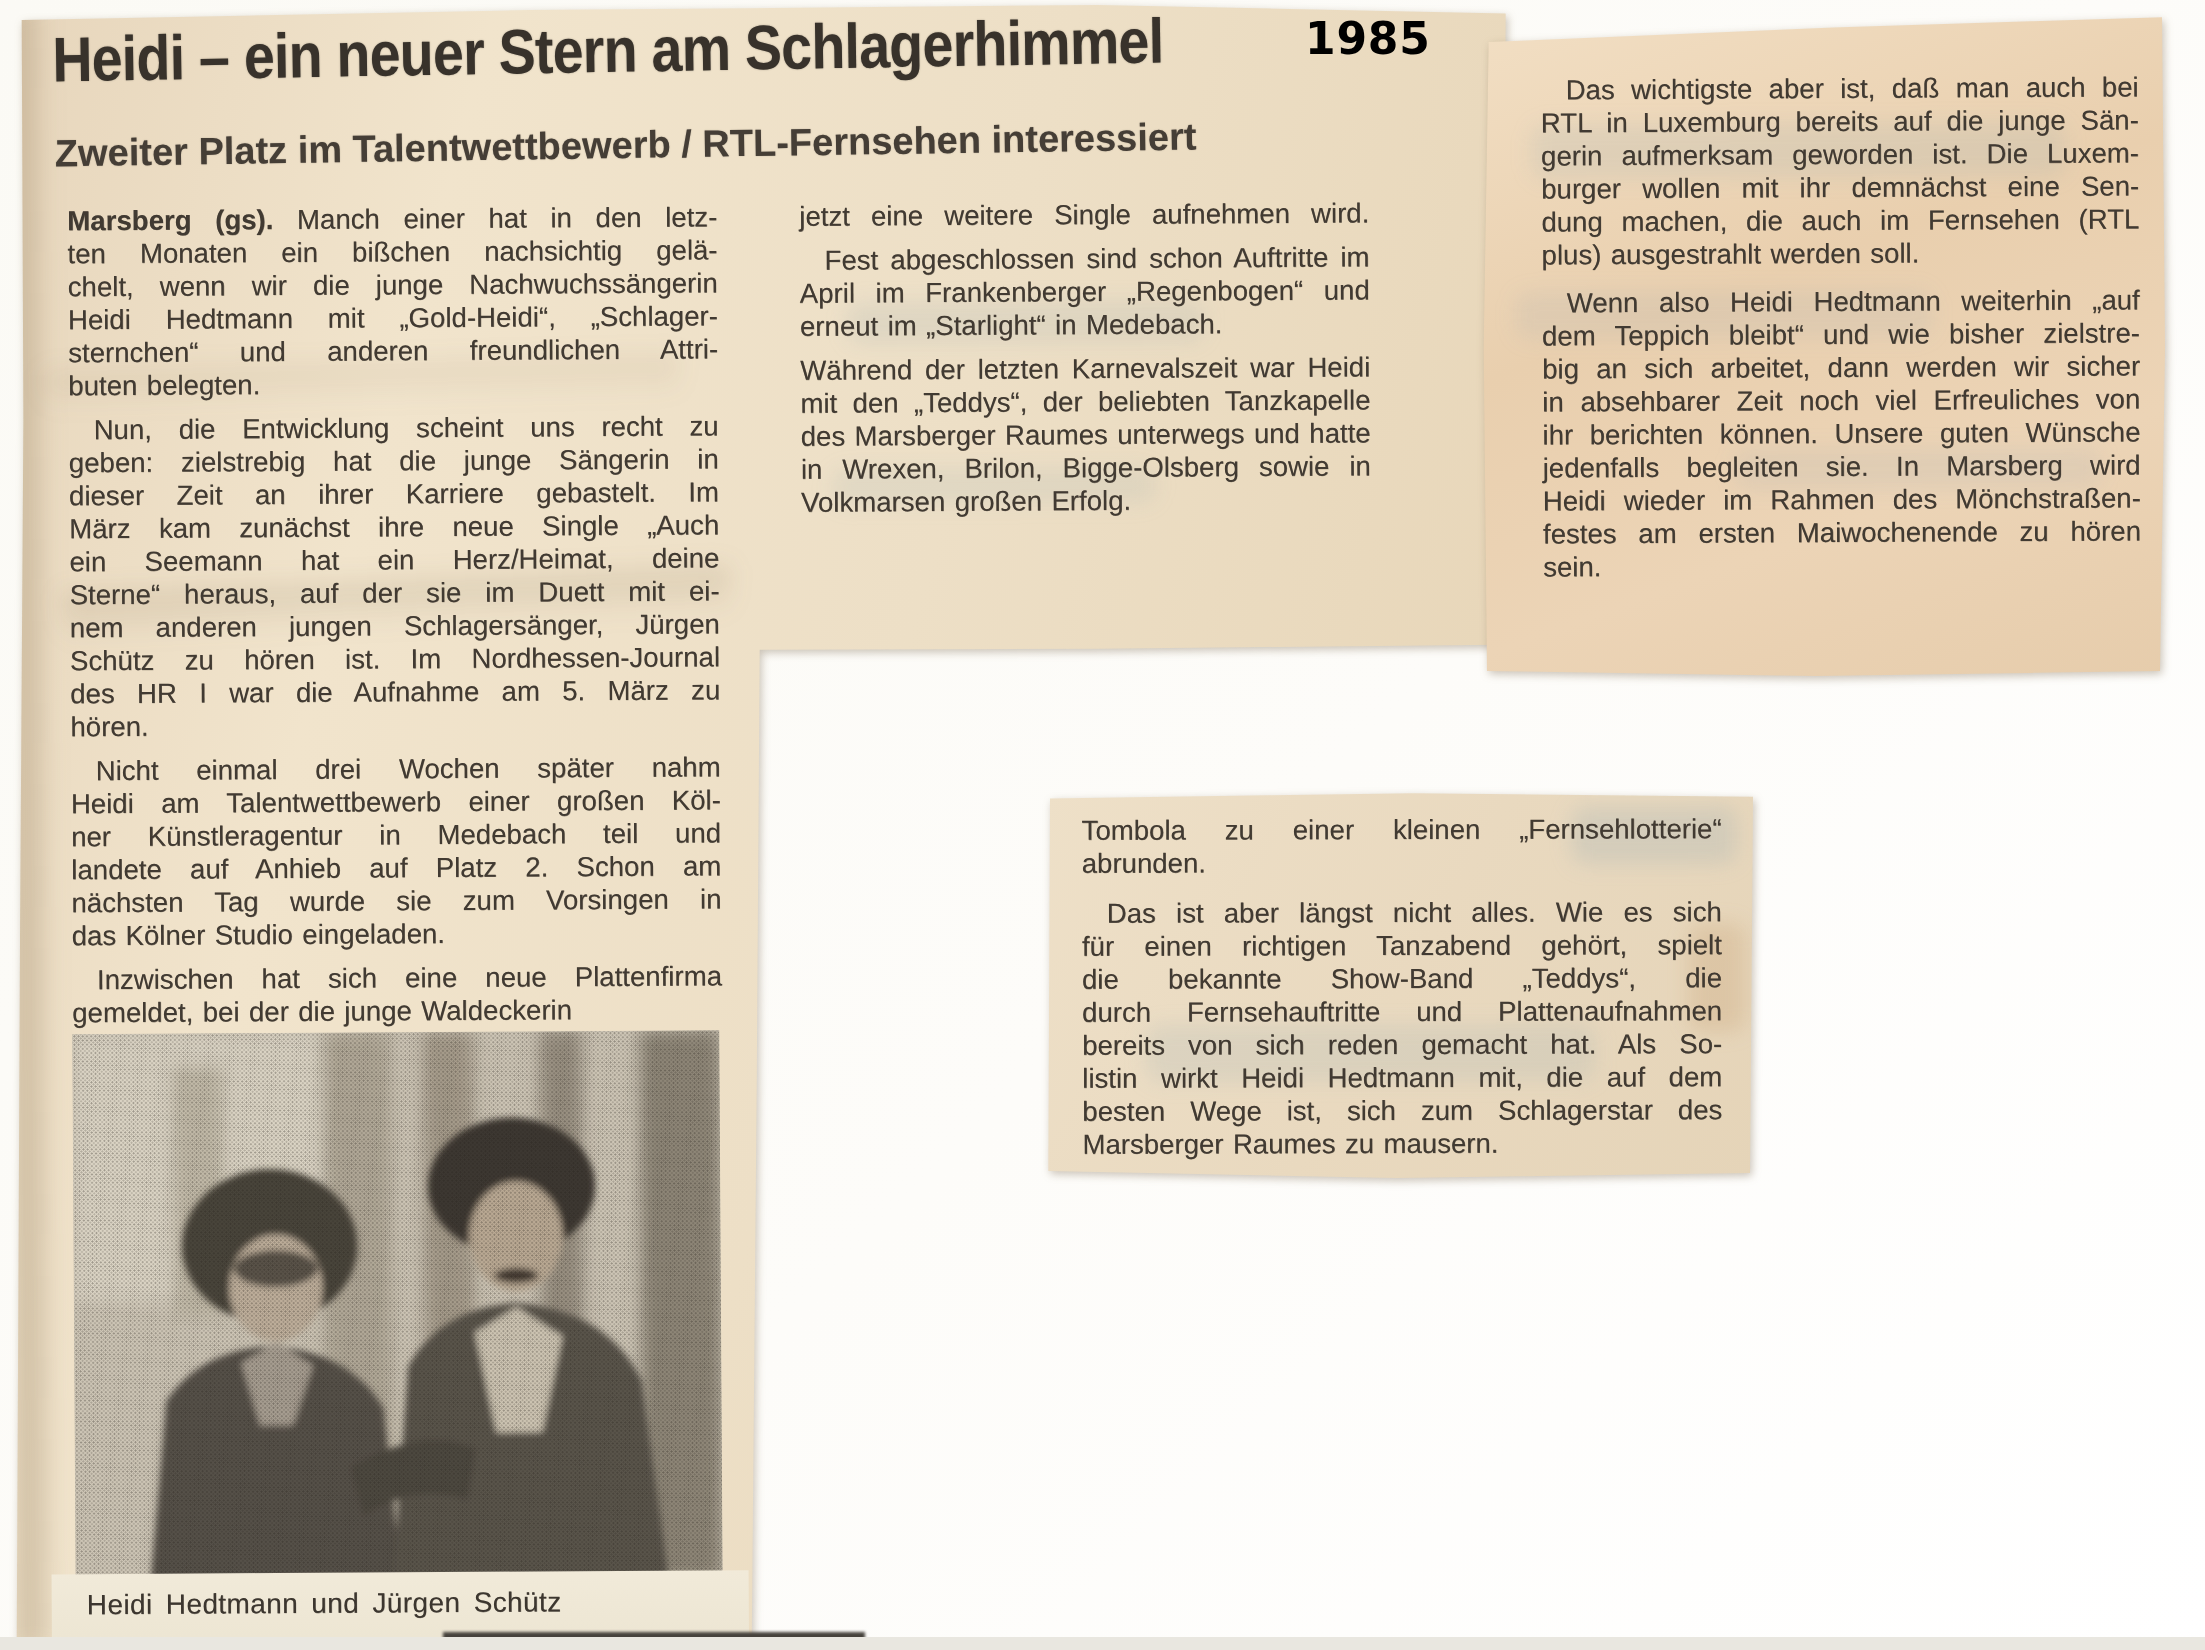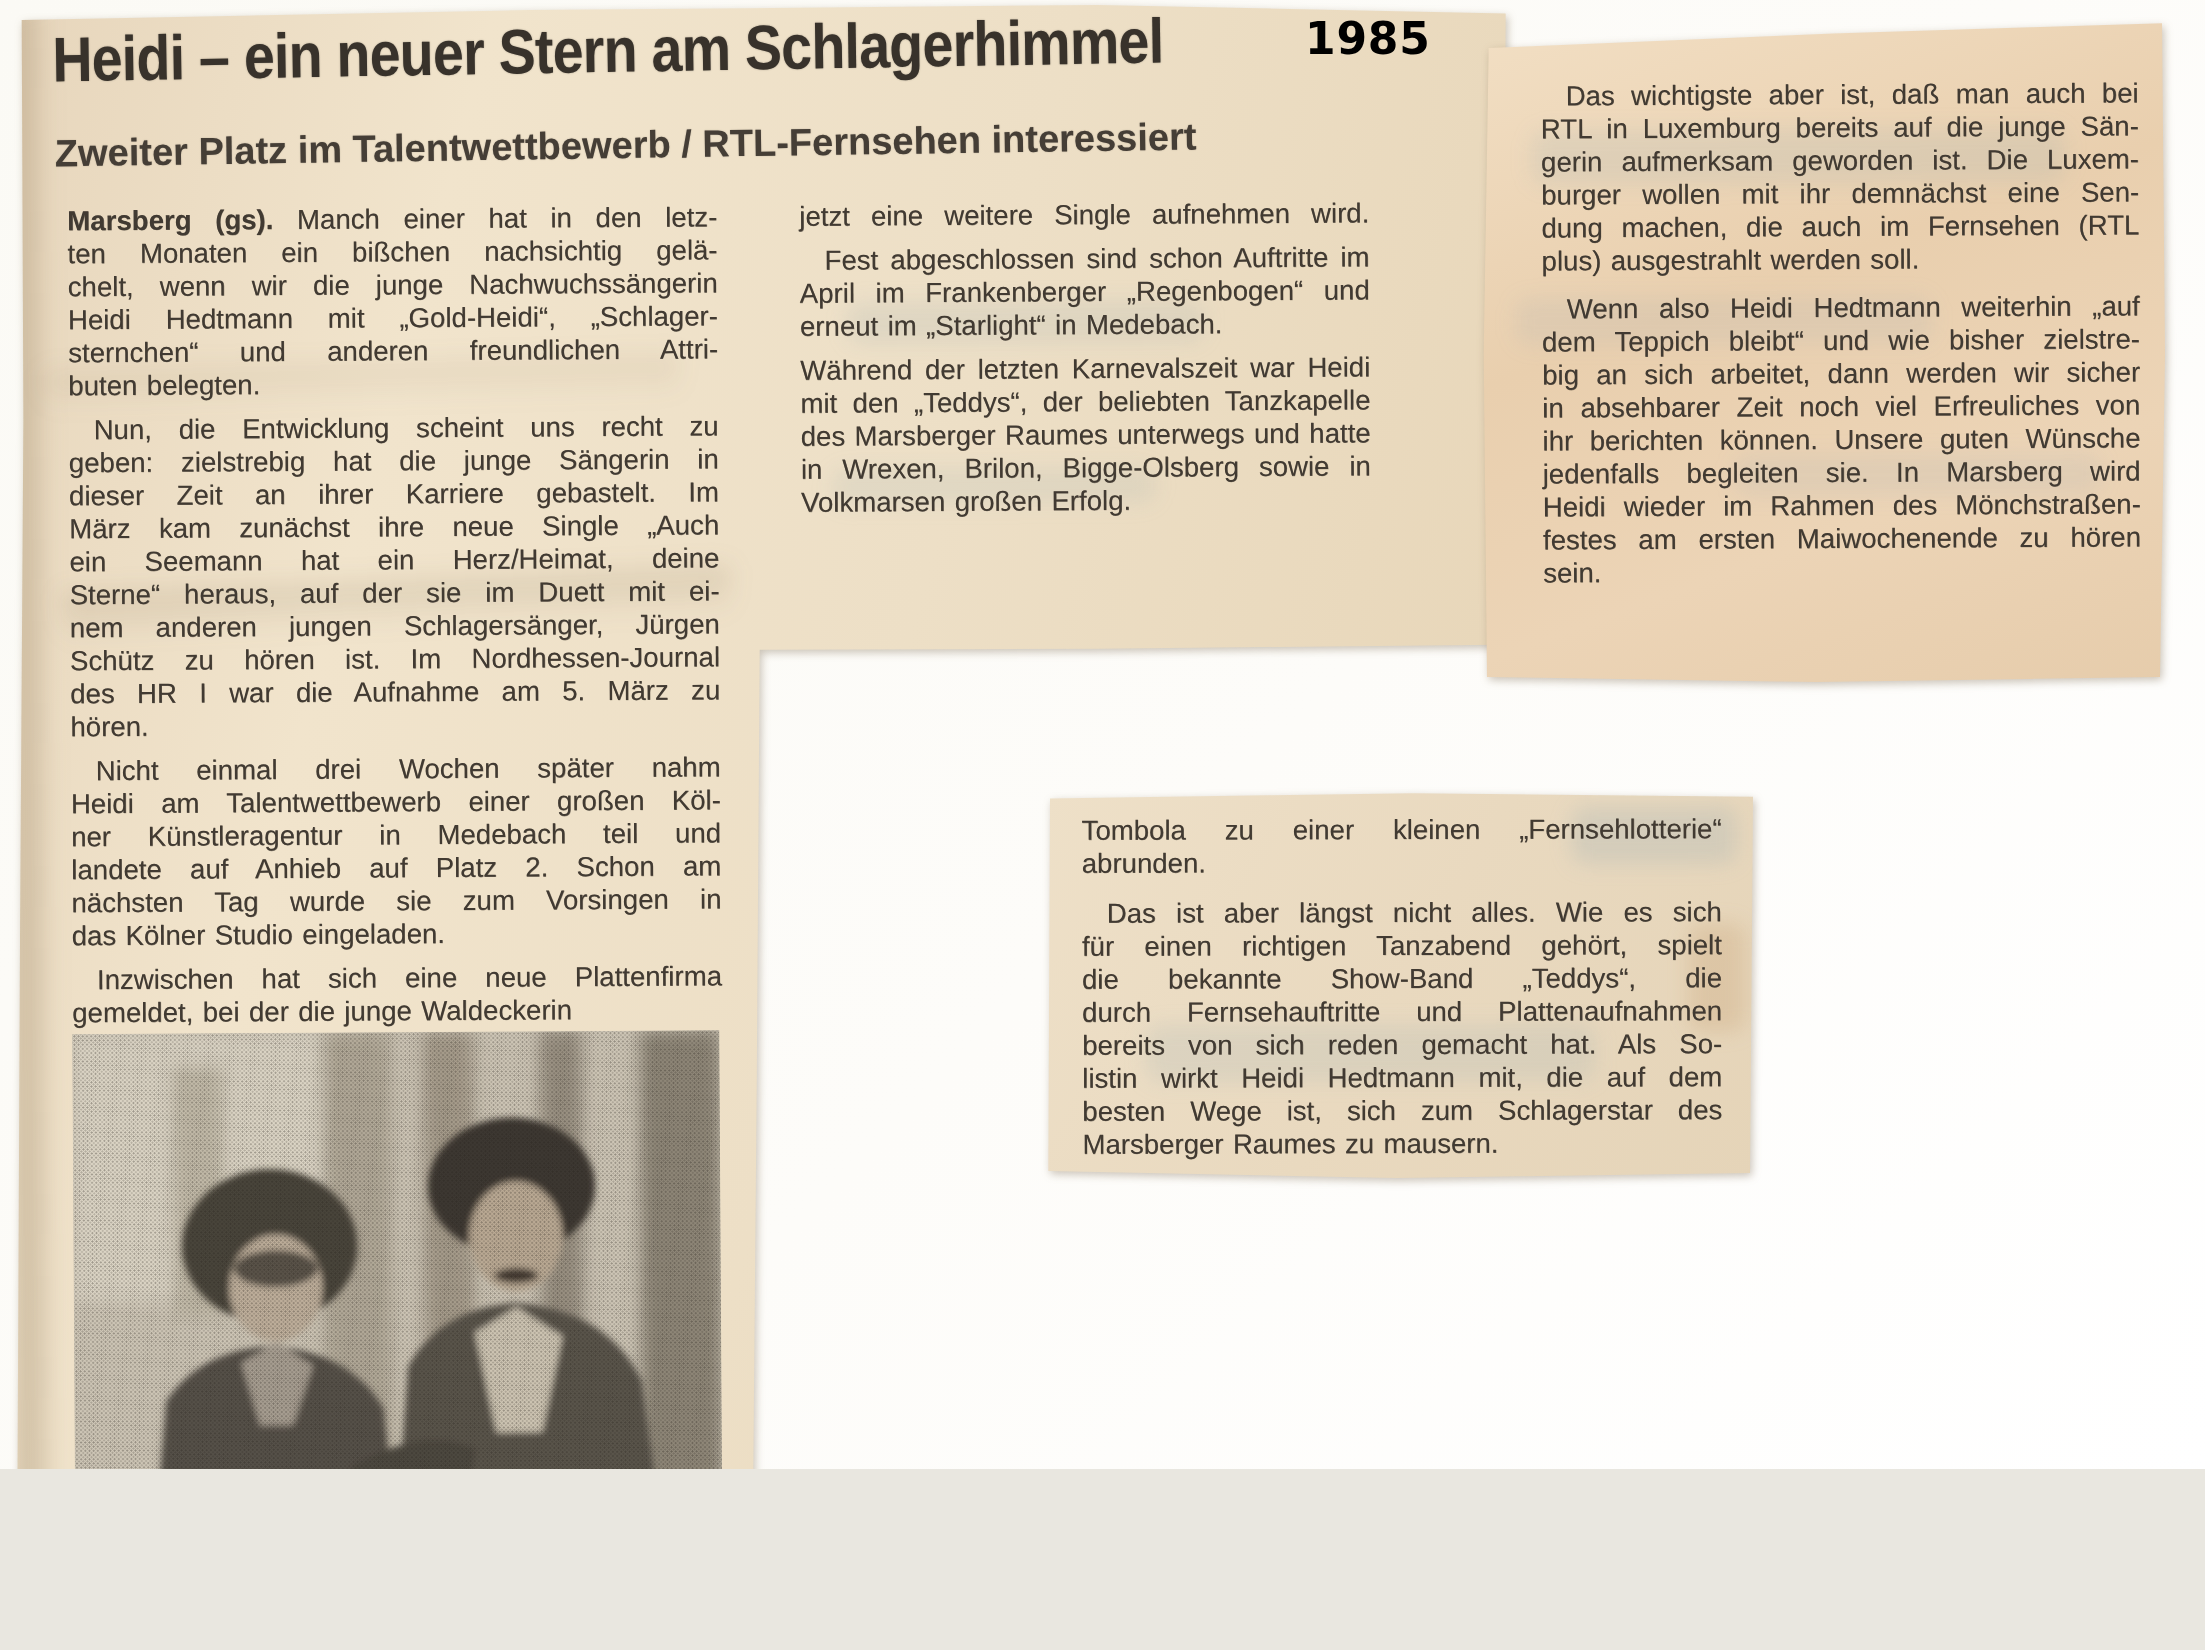--- a/index.html
+++ b/index.html
@@ -1,34 +1,34 @@
 <!DOCTYPE html>
 <html style="font-size:13.4px"><head>
 <meta charset="utf-8">
 <style>
   html,body { margin:0; padding:0; background:#e9e7e0; }
   .scene {
-    position:relative; width:2205px; height:1469px; overflow:hidden;
+    position:relative; width:2205px; height:1637px; overflow:hidden;
     background:linear-gradient(135deg,#fbfaf5 0%,#fdfcf9 55%,#ffffff 100%);
     font-family:"Liberation Sans", sans-serif;
   }
   .piece-wrap { position:absolute; filter:drop-shadow(2.5px 3.3px 4.2px rgba(110,90,60,.35)); }
   .piece { position:relative; }
 
   
   #pieceA-wrap { left:11.7px; top:1.7px; }
   #pieceA {
     width:1497px; height:1649px;
     background:linear-gradient(105deg,#e7d6bc 0%,#f1e4cc 25%,#eddfc6 55%,#e8d7ba 85%,#e4d2b4 100%);
     clip-path:polygon(10px 18.4px,518px 8.4px,1086px 3.3px,1494px 11.7px,1492px 351px,1487px 643px,1086px 647px,748px 648px,745px 1086px,740px 1647px,351px 1649px,5px 1646px,8.4px 919px,11.7px 418px);
   }
   #pieceA .content { position:absolute; inset:0; transform:rotate(-0.35deg); transform-origin:40% 30%; }
 
   
-  #pieceB-wrap { left:1482px; top:20px; }
+  #pieceB-wrap { left:1482px; top:14px; }
   #pieceB {
     width:687px; height:668px;
     background:linear-gradient(160deg,#f2dfc4 0%,#e9cfae 40%,#ecd4b6 70%,#e6ccab 100%);
     clip-path:polygon(6.7px 28px,351px 13.4px,680px 3.3px,683px 334px,678px 657px,334px 662px,5px 657px,1.7px 334px);
   }
   #pieceB .content { position:absolute; inset:0; transform:rotate(-0.3deg); }
 
   
   #pieceC-wrap { left:1045px; top:790px; }
   #pieceC {

